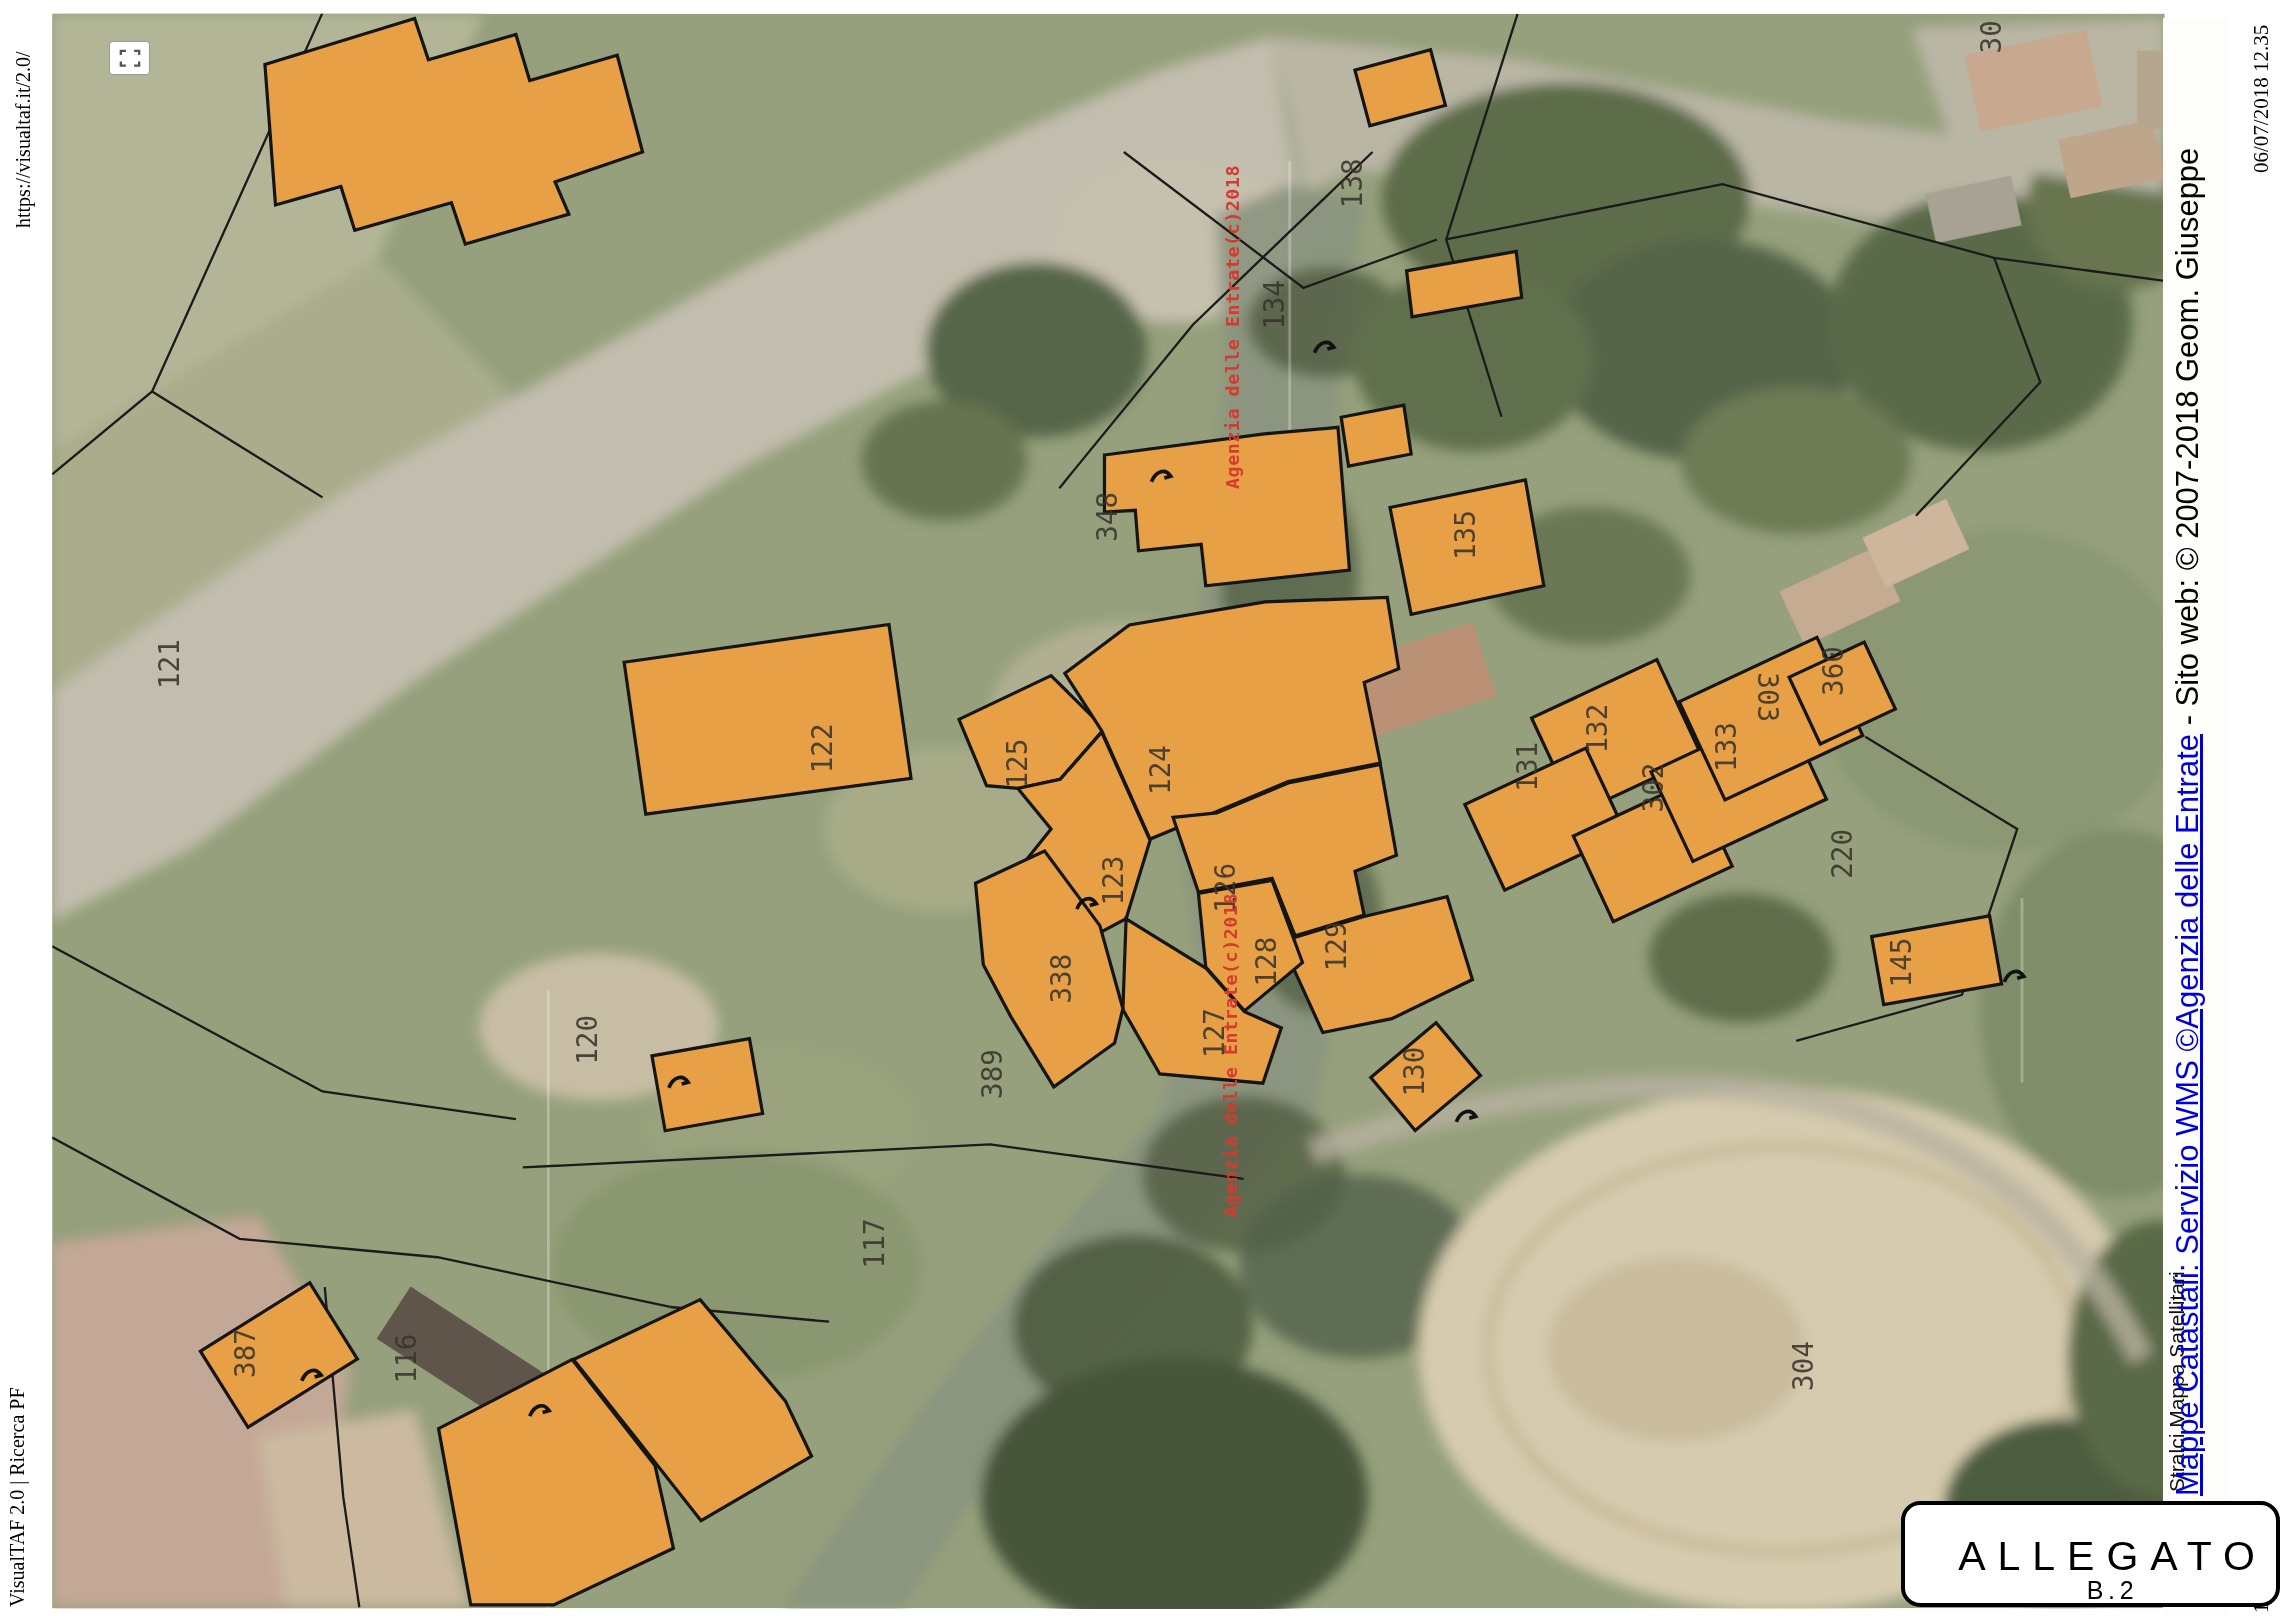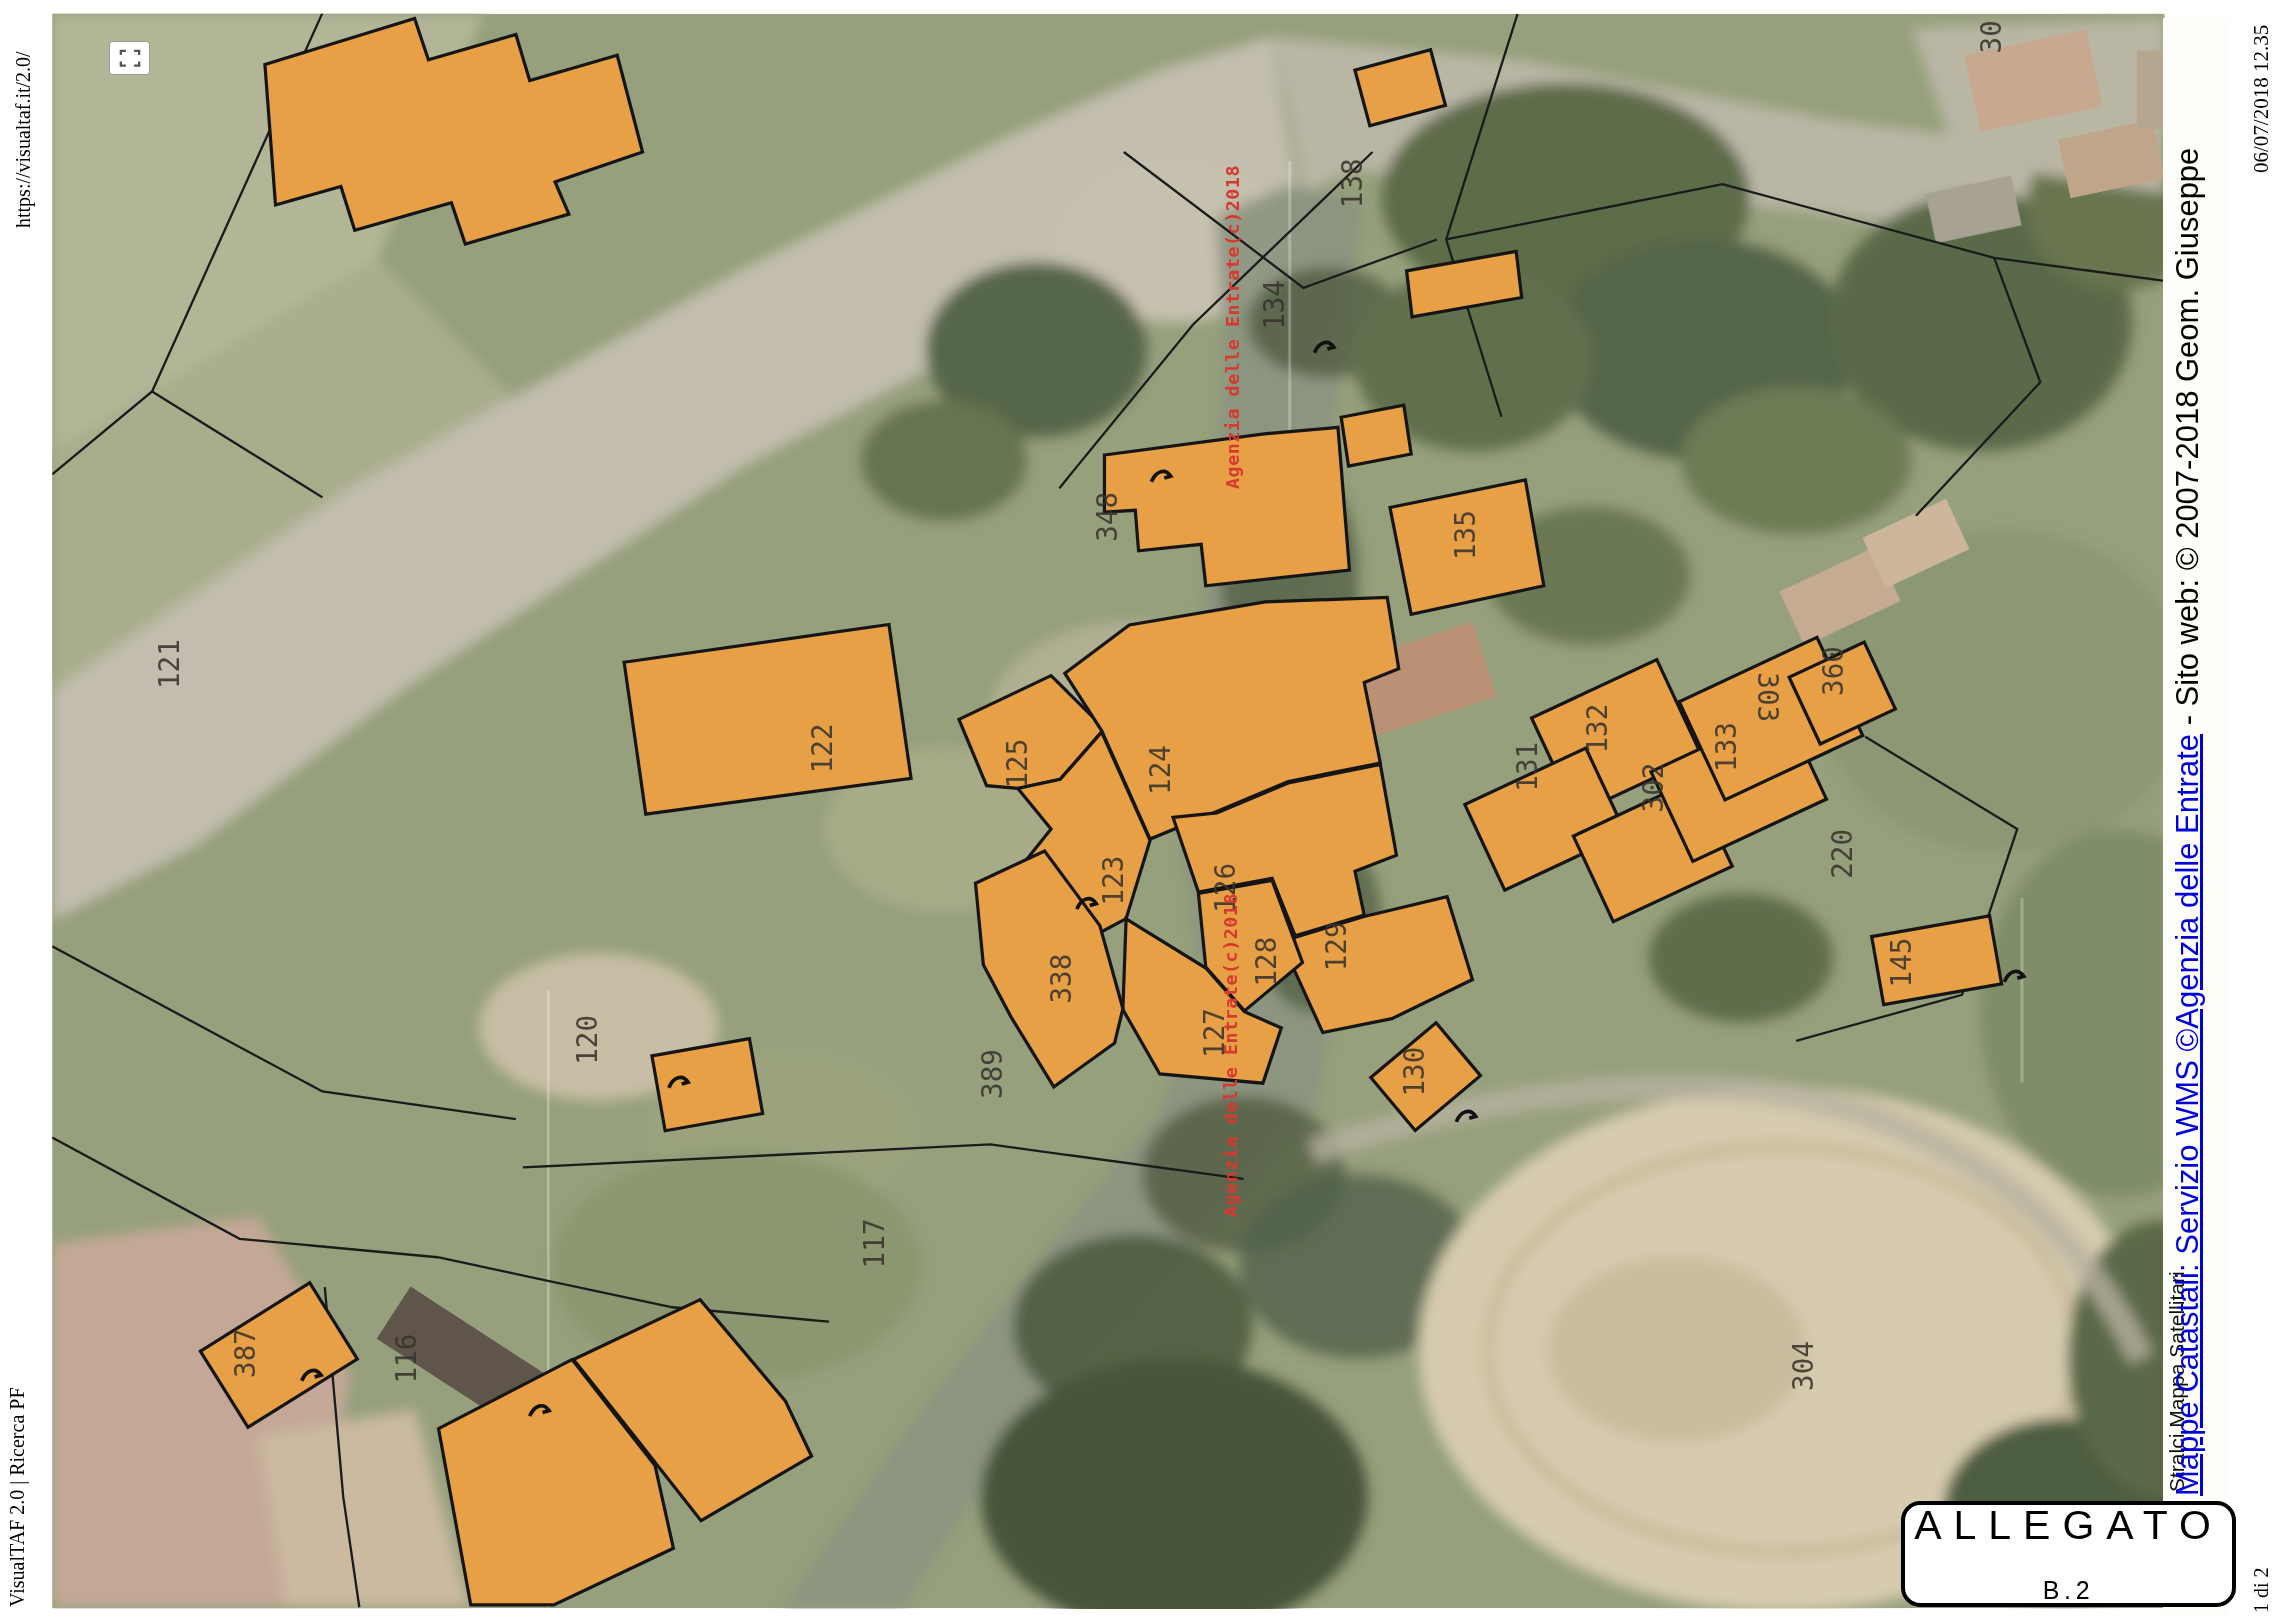--- a/index.html
+++ b/index.html
@@ -15,21 +15,21 @@
   .attr-strip{position:absolute;left:2163px;top:18.4px;width:66px;height:1598px;background:#fdfdfa;}
   .attribution{left:2170px;top:1496px;font-family:"Liberation Sans", sans-serif;font-size:31px;color:#000;}
   .attr-link{text-decoration:underline;}
   .stralci{left:2165px;top:1492px;font-family:"Liberation Sans", sans-serif;font-size:21px;color:#101010;}
   .watermark{position:absolute;white-space:nowrap;transform:rotate(-90deg);transform-origin:0 0;
         font-family:"DejaVu Sans Mono", monospace;font-size:18.4px;font-weight:bold;letter-spacing:0.5px;}
   .fullscreen-btn{position:absolute;left:109px;top:41px;width:39px;height:32px;background:#fff;
         border:0.9px solid #999;border-radius:3.7px;display:flex;align-items:center;justify-content:center;}
   .allegato{position:absolute;left:1901px;top:1501px;width:327px;height:98px;background:#fff;
         border:4.6px solid #000;border-radius:19.3px;display:flex;flex-direction:column;align-items:center;
-        justify-content:space-between;font-family:"Liberation Sans", sans-serif;color:#000;}
+        justify-content:flex-end;font-family:"Liberation Sans", sans-serif;color:#000;padding-left:44px;}
   .allegato .l1{font-size:41px;letter-spacing:12px;line-height:1.0;}
   .allegato .l2{font-size:25px;letter-spacing:4.6px;line-height:1.05;}
 </style>
 </head>
 <body>
 
 <div class="page">
 
   <svg id="map-svg" width="2284" height="1616" viewBox="0 0 4959 3509" style="position:absolute;left:0;top:0;">
     <defs>

